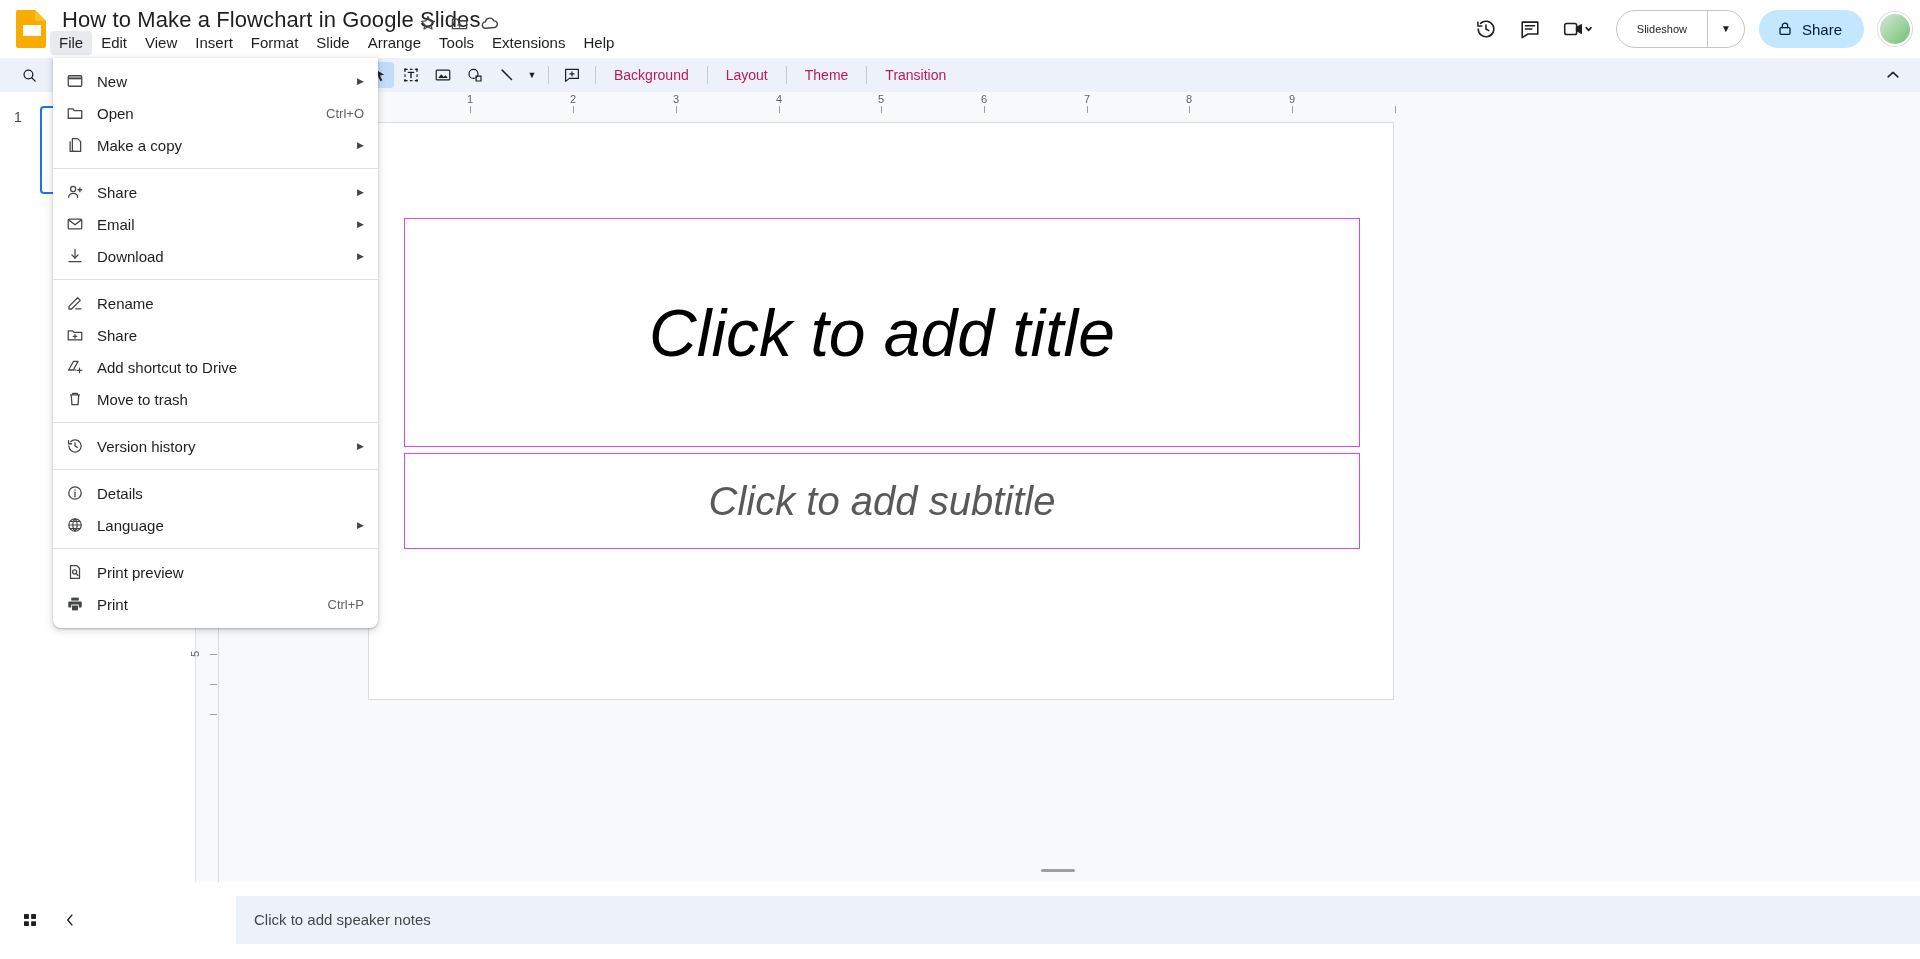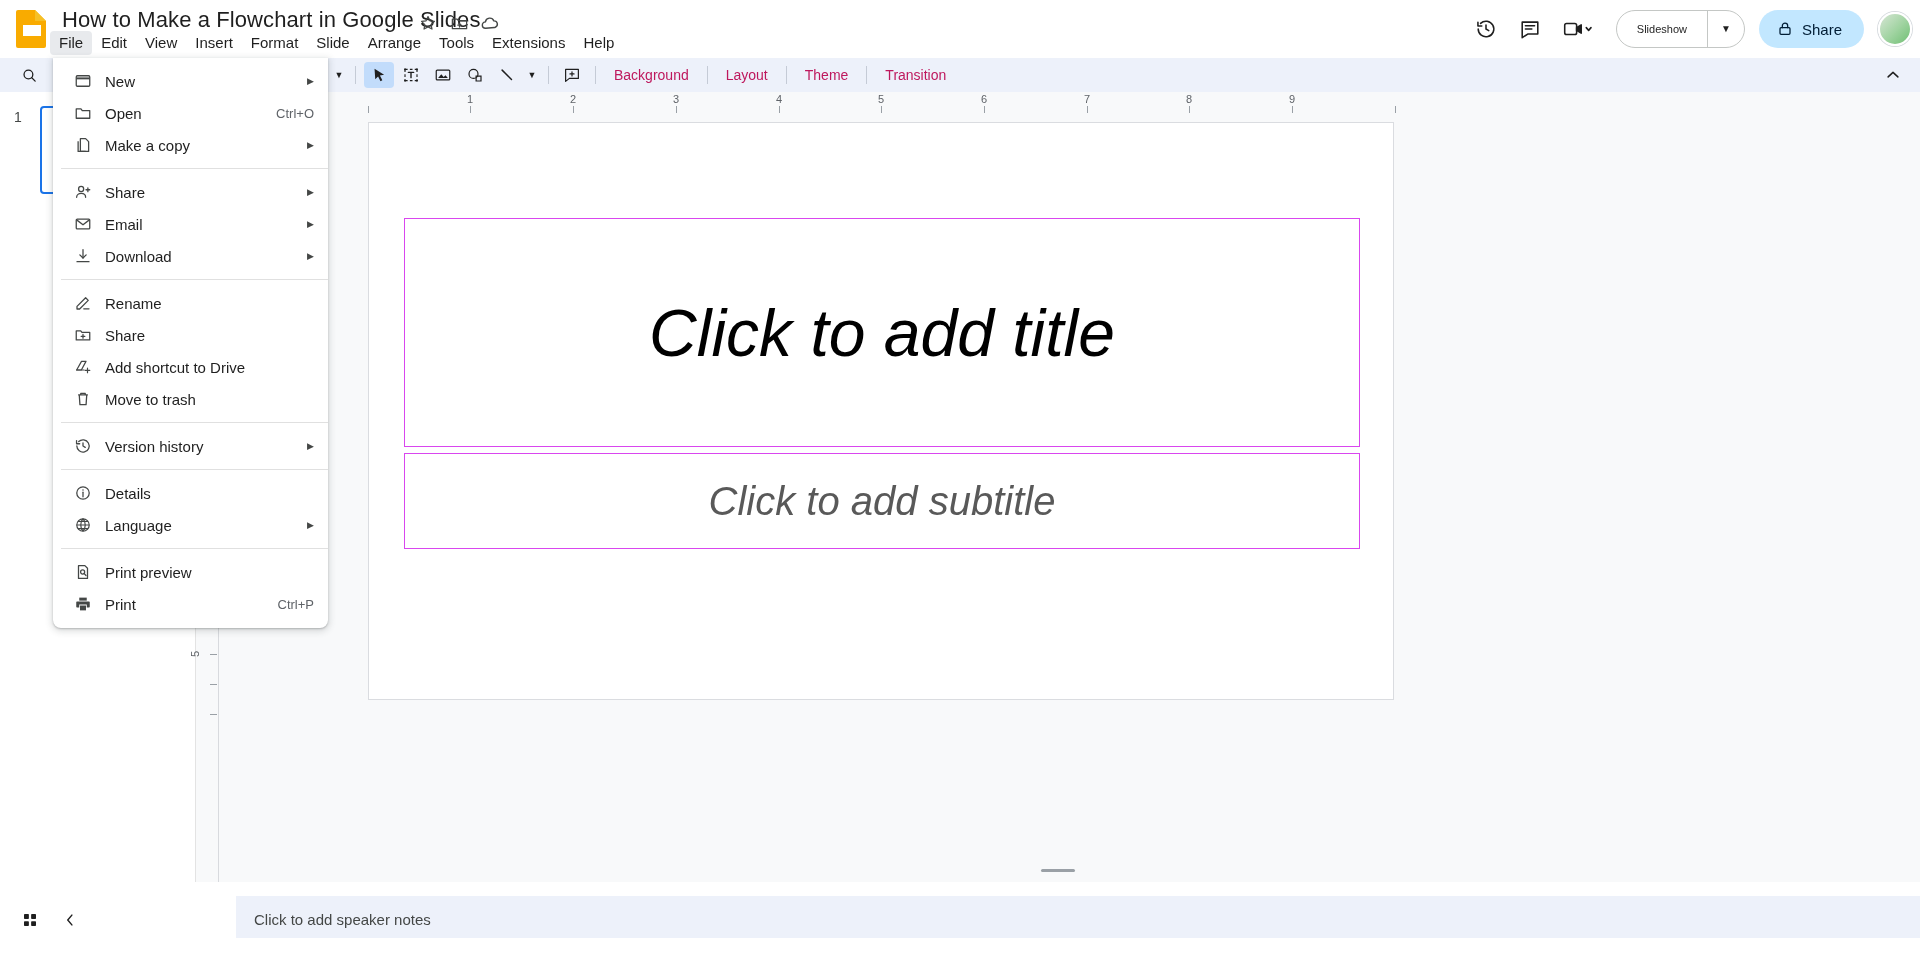--- a/index.html
+++ b/index.html
@@ -130,31 +130,31 @@
 
   
   .bottombar {
     position: absolute; left: 0; bottom: 0; width: 1920px; height: 77px; background: #ffffff;
   }
   .bb-icon {
     position: absolute; top: 20px; width: 36px; height: 36px; border-radius: 50%;
     display: flex; align-items: center; justify-content: center; color: #1f1f1f;
   }
   .notes-box {
-    position: absolute; left: 236px; top: 14px; right: 0; height: 42px;
+    position: absolute; left: 236px; top: 14px; right: 0; height: 48px;
     background: #edf1fa;
   }
   .notes-text { position: absolute; left: 18px; top: 15px; font-size: 15px; color: #444746; }
 
   
   .dropdown {
-    position: absolute; left: 53px; top: 58px; width: 275px;
+    position: absolute; left: 53px; top: 58px; width: 325px;
     background: #ffffff; border-radius: 0 0 8px 8px;
     box-shadow: 0 2px 6px 2px rgba(60,64,67,.15), 0 1px 2px rgba(60,64,67,.3);
-    padding: 7px 0 8px 8px; z-index: 50;
+    padding: 7px 0 8px 0; z-index: 50;
   }
   .mrow {
     position: relative; display: flex; align-items: center; height: 32px;
     padding: 0 14px 0 0; cursor: default;
   }
   .mrow .mi-icon {
     width: 44px; min-width: 44px; display: flex; align-items: center; justify-content: center;
     color: #444746;
   }
   .mrow .mi-label { font-size: 15px; color: #1f1f1f; flex: 1; white-space: nowrap; }

